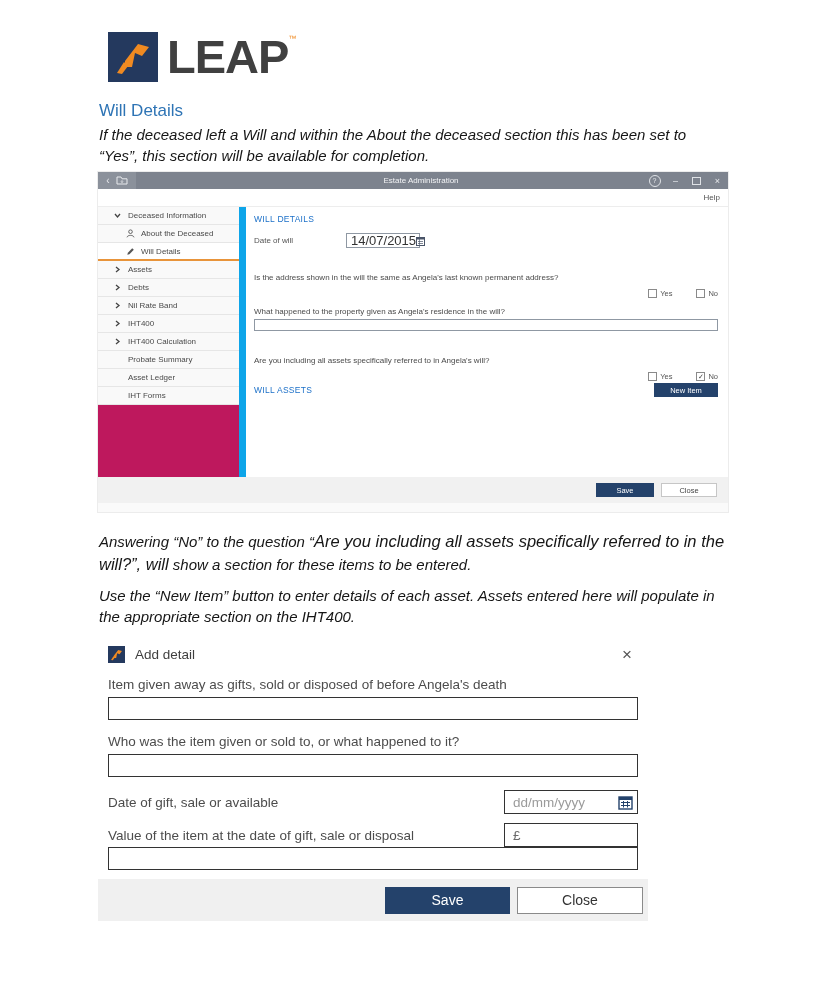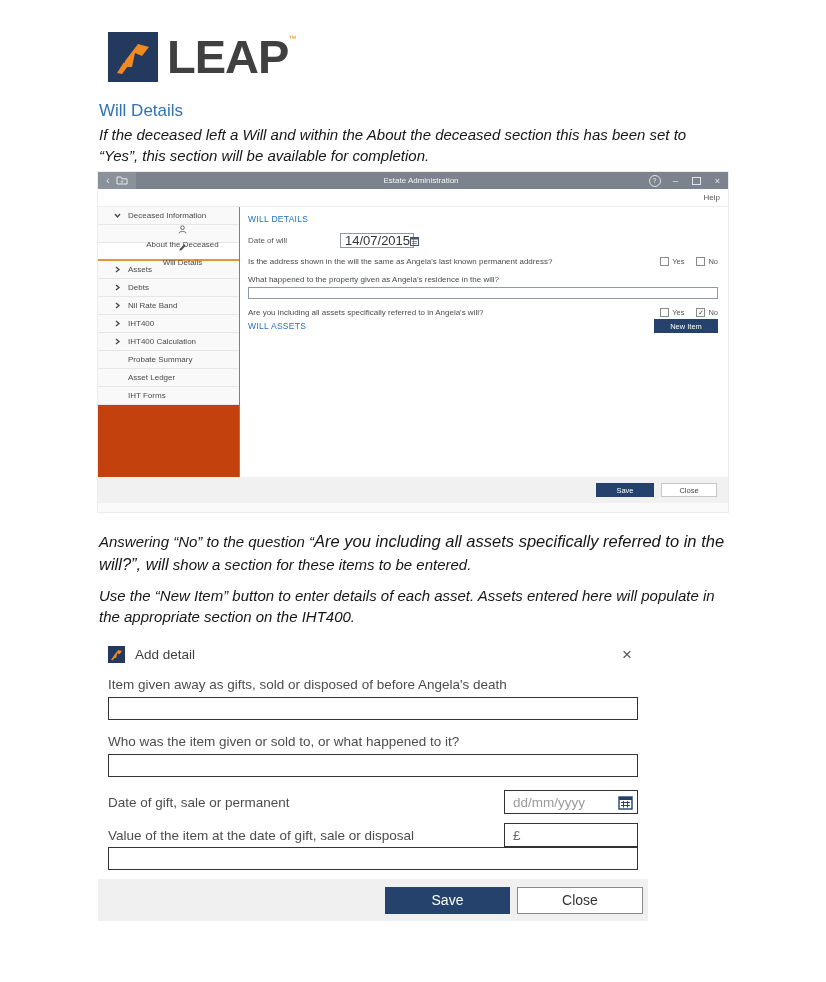--- a/index.html
+++ b/index.html
@@ -27,37 +27,37 @@
   .tb-back{font-size:10px;line-height:10px;color:#e8eaed;}
   .tb-title{position:absolute;left:16px;right:0;text-align:center;line-height:17px;font-size:8px;color:#f2f3f5;pointer-events:none;}
   .tb-right{margin-left:auto;display:flex;align-items:center;gap:0;}
   .tb-btn{width:21px;height:17px;display:flex;align-items:center;justify-content:center;color:#e8eaed;font-size:9px;}
   .tb-help-circle{width:10px;height:10px;border:1px solid #dfe2e6;border-radius:50%;font-size:7px;line-height:10px;text-align:center;}
   .tb-max{width:7px;height:6px;border:1px solid #dfe2e6;}
   .helpbar{height:17px;background:#fff;border-bottom:1px solid #ededed;display:flex;align-items:center;justify-content:flex-end;padding-right:8px;flex:none;}
   .helpbar span{font-size:8px;color:#555;}
   .winbody{display:flex;flex:1;min-height:0;}
   
-  .sidebar{width:141px;background:#c2410c;border-right:1px solid #0ea5e9;flex:none;text-align:right;}
+  .sidebar{width:141px;background:#be185d;border-right:7px solid #0ea5e9;flex:none;text-align:right;}
   .side-item{height:18px;display:flex;align-items:center;border-bottom:1px solid #e6e6e6;background:#f9f9f9;box-sizing:border-box;}
   .side-item .lbl{font-size:8px;color:#4a4a4a;white-space:nowrap;}
   .side-parent{padding-left:16px;gap:7px;}
-  .side-child{padding-left:28px;gap:6px;flex-direction:column;}
+  .side-child{padding-left:28px;gap:6px;}
   .side-plain{padding-left:30px;}
   .side-item.selected{background:#ffffff;border-bottom:2px solid #E8943A;}
   
   .main{flex:1;padding:7px 10px 0 8px;background:#fff;}
   .sec-heading{color:#1C70C8;font-size:8.5px;letter-spacing:.3px;}
   .row-date{display:flex;align-items:center;margin-top:9px;}
   .row-date .lbl{width:92px;color:#555;}
   .datebox-sm{width:66px;height:13px;border:1px solid #8f98a3;display:flex;align-items:center;justify-content:space-between;padding:0 2px 0 4px;background:#fff;}
   .datebox-sm .val{font-size:13px;color:#333;}
   .q-row{display:flex;justify-content:space-between;align-items:center;margin-top:9px;}
   .q-row .q{color:#4a4a4a;}
-  .cb-group{display:flex;align-items:center;gap:12px;}
+  .cb-group{display:flex;align-items:center;gap:24px;margin-top:32px;}
   .cb-pair{display:flex;align-items:center;gap:3px;}
   .cb{width:7px;height:7px;border:1px solid #8a8a8a;background:#fff;display:flex;align-items:center;justify-content:center;font-size:7px;line-height:7px;color:#444;}
   .cb-lbl{font-size:7.5px;color:#555;}
   .q-label{margin-top:9px;color:#4a4a4a;}
   .input-sm{width:100%;height:12px;border:1px solid #8f98a3;box-sizing:border-box;margin-top:3px;font-size:7.5px;padding:0 3px;background:#fff;display:block;}
   .assets-row{display:flex;justify-content:space-between;align-items:center;margin-top:2px;}
   .btn-newitem{width:64px;height:14px;background:#24426B;color:#fff;border:none;font-size:7.5px;font-family:inherit;display:flex;align-items:center;justify-content:center;}
   .winfooter{height:26px;background:#f1f1f1;display:flex;align-items:center;justify-content:flex-end;gap:7px;padding-right:11px;flex:none;}
   .btn-save-sm{width:58px;height:14px;background:#24426B;color:#fff;border:none;font-size:7.5px;font-family:inherit;}
   .btn-close-sm{width:56px;height:14px;background:#fff;border:1px solid #c6c6c6;color:#444;font-size:7.5px;font-family:inherit;}
@@ -294,21 +294,21 @@
   </div>
 
   <div class="dlg-fields">
     <label class="dlg-label">Item given away as gifts, sold or disposed of before Angela's death</label>
     <input class="dlg-input" type="text" style="">
 
     <label class="dlg-label">Who was the item given or sold to, or what happened to it?</label>
     <input class="dlg-input" type="text" style="">
 
     <div class="dlg-row r-date">
-      <span class="r-lbl">Date of gift, sale or permanent</span>
+      <span class="r-lbl">Date of gift, sale or available</span>
       <div class="datebox-lg">
         <span class="ph">dd/mm/yyyy</span>
         <span>
           <svg width="15" height="15" viewBox="0 0 15 15">
               <rect x="1" y="2" width="13" height="12" fill="none" stroke="#24426B" stroke-width="1.4"></rect>
               <rect x="1" y="2" width="13" height="3" fill="#24426B"></rect>
               <line x1="3" y1="7.5" x2="12" y2="7.5" stroke="#24426B" stroke-width="1"></line>
               <line x1="3" y1="10.5" x2="12" y2="10.5" stroke="#24426B" stroke-width="1"></line>
               <line x1="5.5" y1="6" x2="5.5" y2="12.5" stroke="#24426B" stroke-width="1"></line>
               <line x1="9.5" y1="6" x2="9.5" y2="12.5" stroke="#24426B" stroke-width="1"></line>

